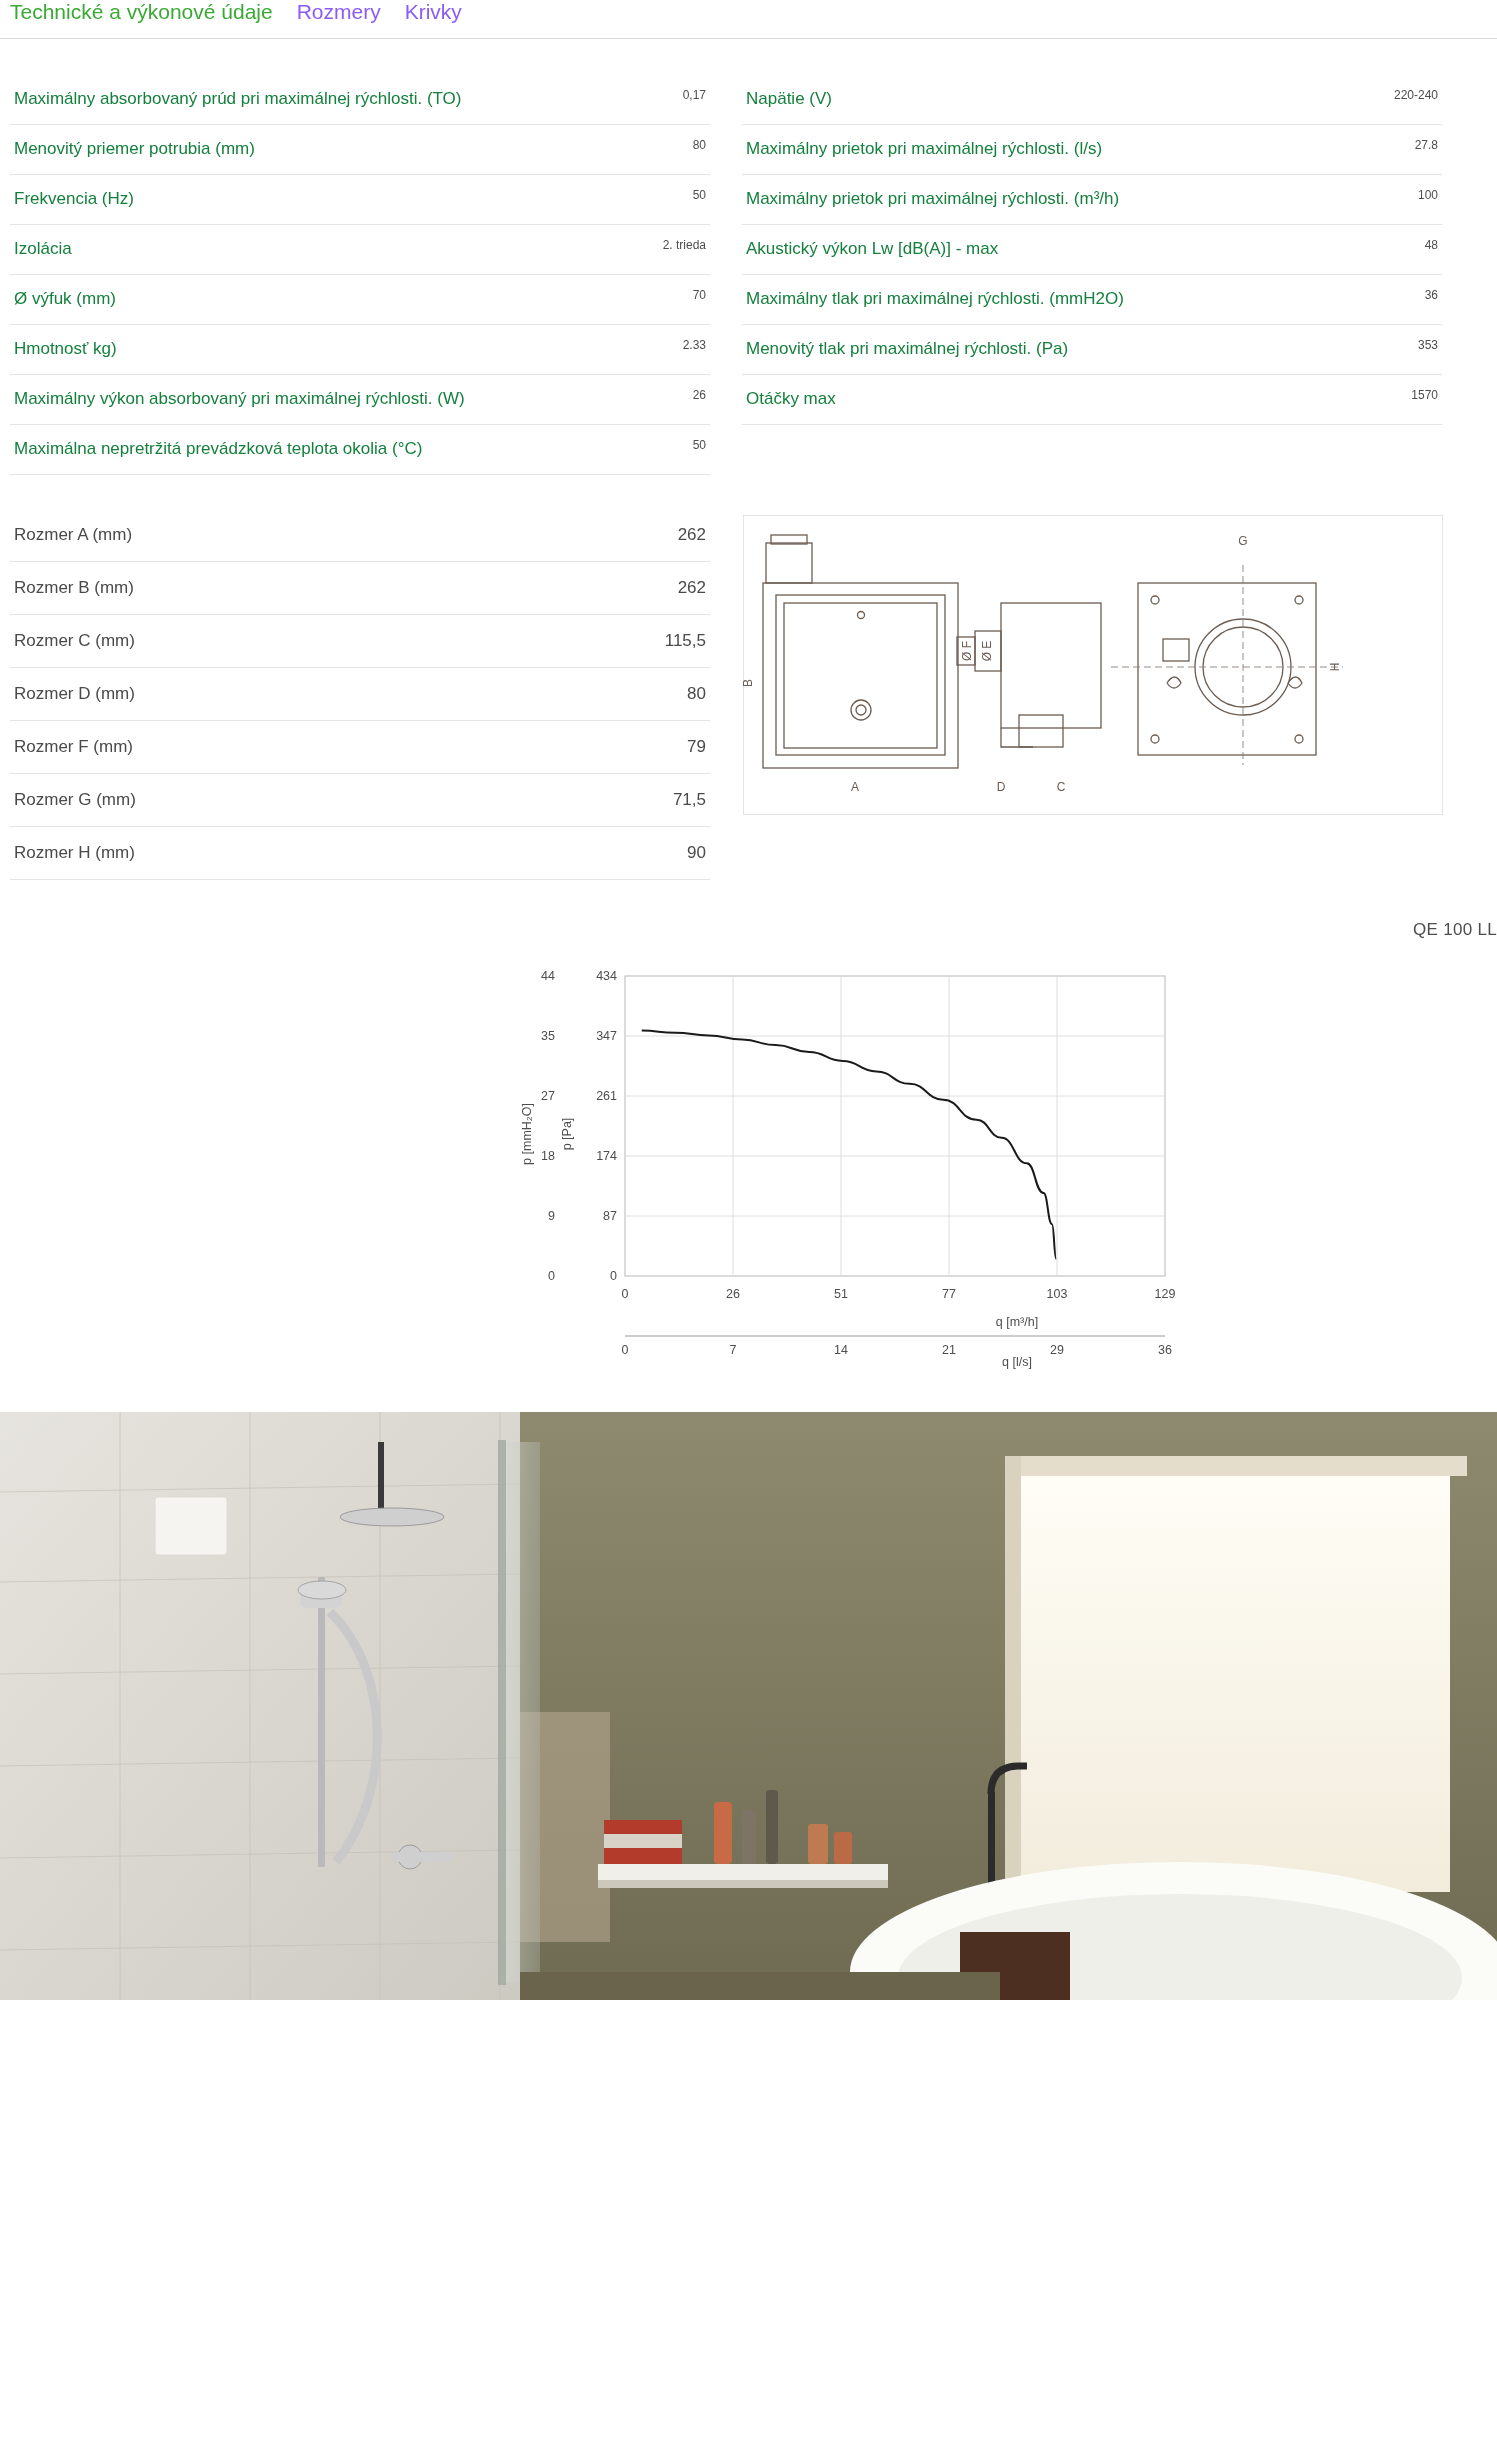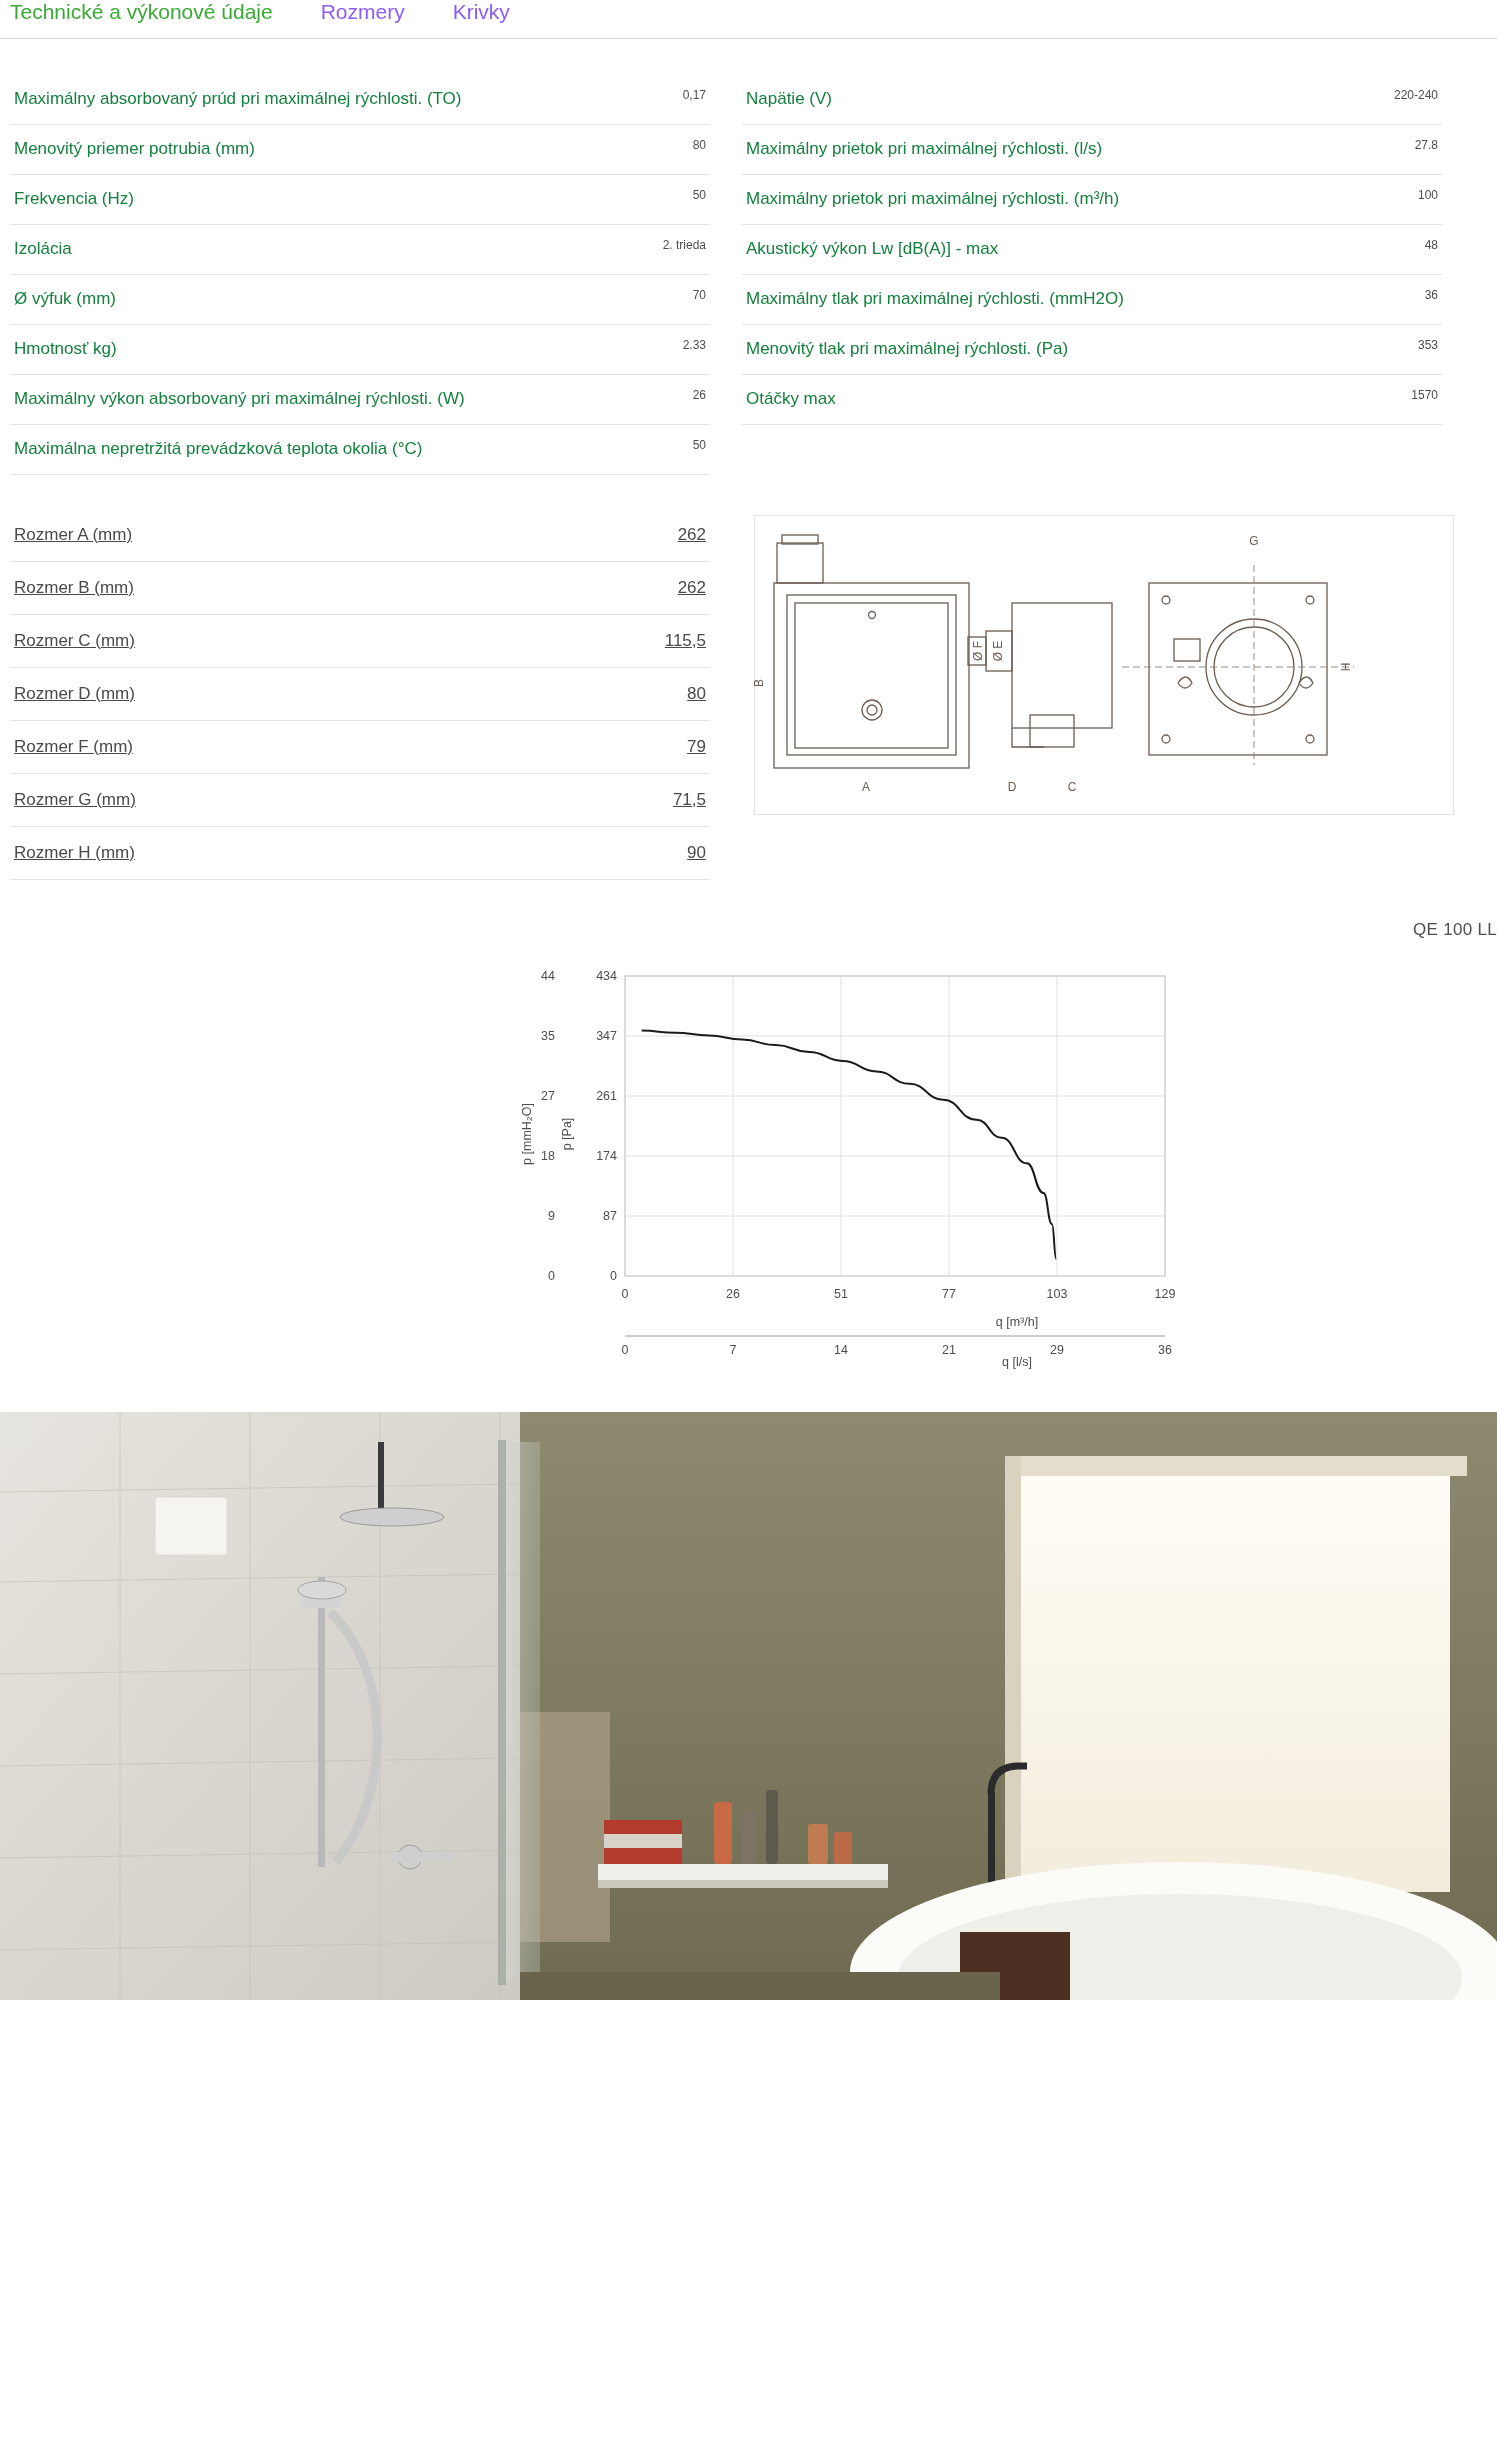--- a/index.html
+++ b/index.html
@@ -10,21 +10,21 @@
     font-family: "Liberation Sans", sans-serif;
     color: #4a4a4a;
     -webkit-font-smoothing: antialiased;
   }
   .page { width:1497px; position:relative; }
 
   
   .tabs {
     display:flex;
     align-items:flex-start;
-    gap:48px;
+    gap:24px;
     padding: 0 10px 14px 10px;
     font-size: 21px;
     border-bottom: 1px solid #d8d8d8;
   }
   .tab { color:#8b5cf6; cursor:pointer; white-space:nowrap; }
   .tab.active { color:#3aa935; }
 
   
   .specs {
     display:flex;
@@ -41,22 +41,21 @@
     min-height: 30px;
   }
   .spec-row:last-child { }
   .spec-label { font-size:17px; line-height:1.35; color:#15803d; max-width:520px; }
   .spec-value { font-size:12px; color:#4d4d4d; white-space:nowrap; padding-left:16px; }
 
   
   .dims-wrap {
     display:flex;
     padding: 34px 10px 0 10px;
-    gap: 44px;
-    text-decoration: underline;
+    gap: 33px;
   }
   .dims-col { width: 700px; }
   .dims-row {
     display:flex;
     justify-content:space-between;
     align-items:center;
     border-bottom:1px solid #e4e4e4;
     padding: 16px 4px;
     font-size:17px;
   }

